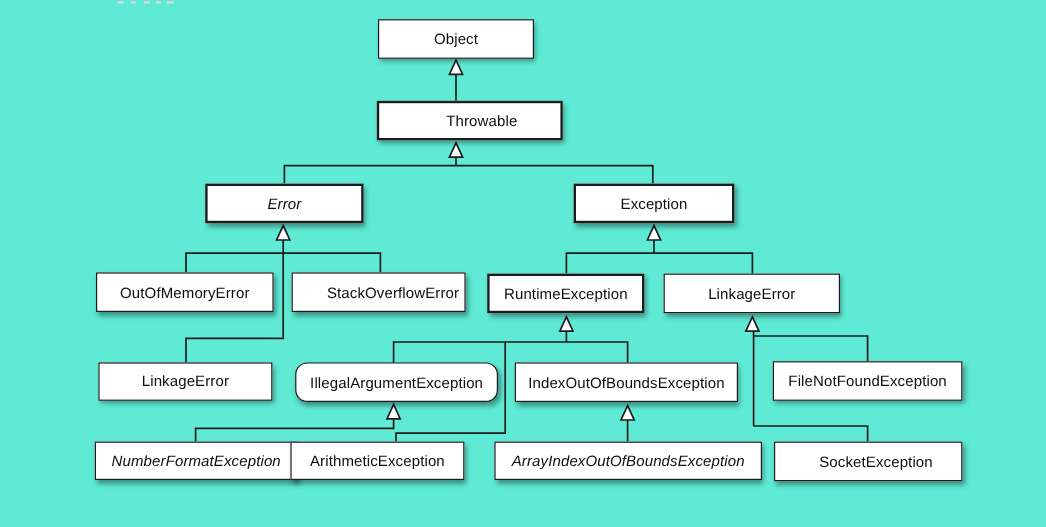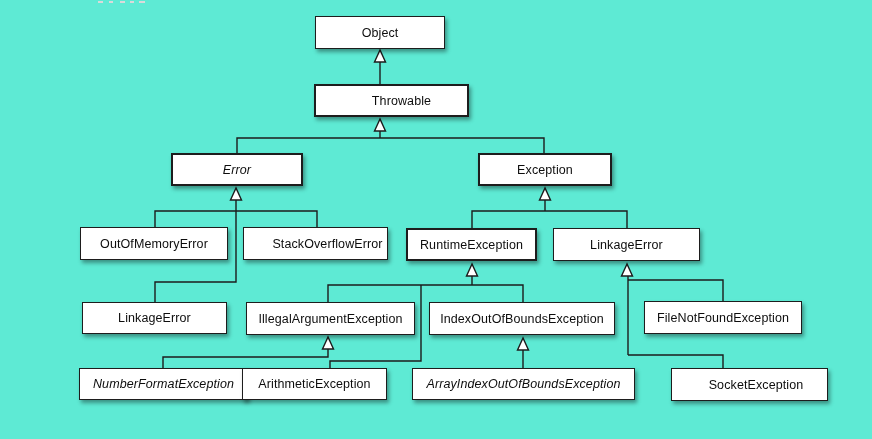--- a/index.html
+++ b/index.html
@@ -115,27 +115,27 @@
   <div class="node" style="left:80px;top:227px;width:148px;height:33px;">OutOfMemoryError</div>
 
   <div class="node" style="left:243px;top:227px;width:145px;height:33px;padding-left:24px;">StackOverflowError</div>
 
   <div class="node bold" style="left:406px;top:228px;width:131px;height:33px;">RuntimeException</div>
 
   <div class="node" style="left:553px;top:228px;width:147px;height:33px;">LinkageError</div>
 
   <div class="node" style="left:82px;top:302px;width:145px;height:32px;">LinkageError</div>
 
-  <div class="node" style="left:246px;top:302px;width:169px;height:33px;">IllegalArgumentException</div>
+  <div class="node" style="left:246px;top:302px;width:169px;height:33px;border-radius:10px;">IllegalArgumentException</div>
 
   <div class="node" style="left:429px;top:302px;width:186px;height:33px;">IndexOutOfBoundsException</div>
 
   <div class="node" style="left:644px;top:301px;width:158px;height:33px;text-align:right;">FileNotFoundException</div>
 
   <div class="node" style="left:79px;top:368px;width:169px;height:32px;font-style:italic;">NumberFormatException</div>
 
   <div class="node" style="left:242px;top:368px;width:145px;height:32px;">ArithmeticException</div>
 
   <div class="node" style="left:412px;top:368px;width:223px;height:32px;font-style:italic;">ArrayIndexOutOfBoundsException</div>
 
-  <div class="node" style="left:671px;top:368px;width:157px;height:33px;padding-left:13px;">SocketException</div>
+  <div class="node" style="left:645px;top:368px;width:157px;height:33px;padding-left:13px;">SocketException</div>
 
 </div>
 
 </body></html>

